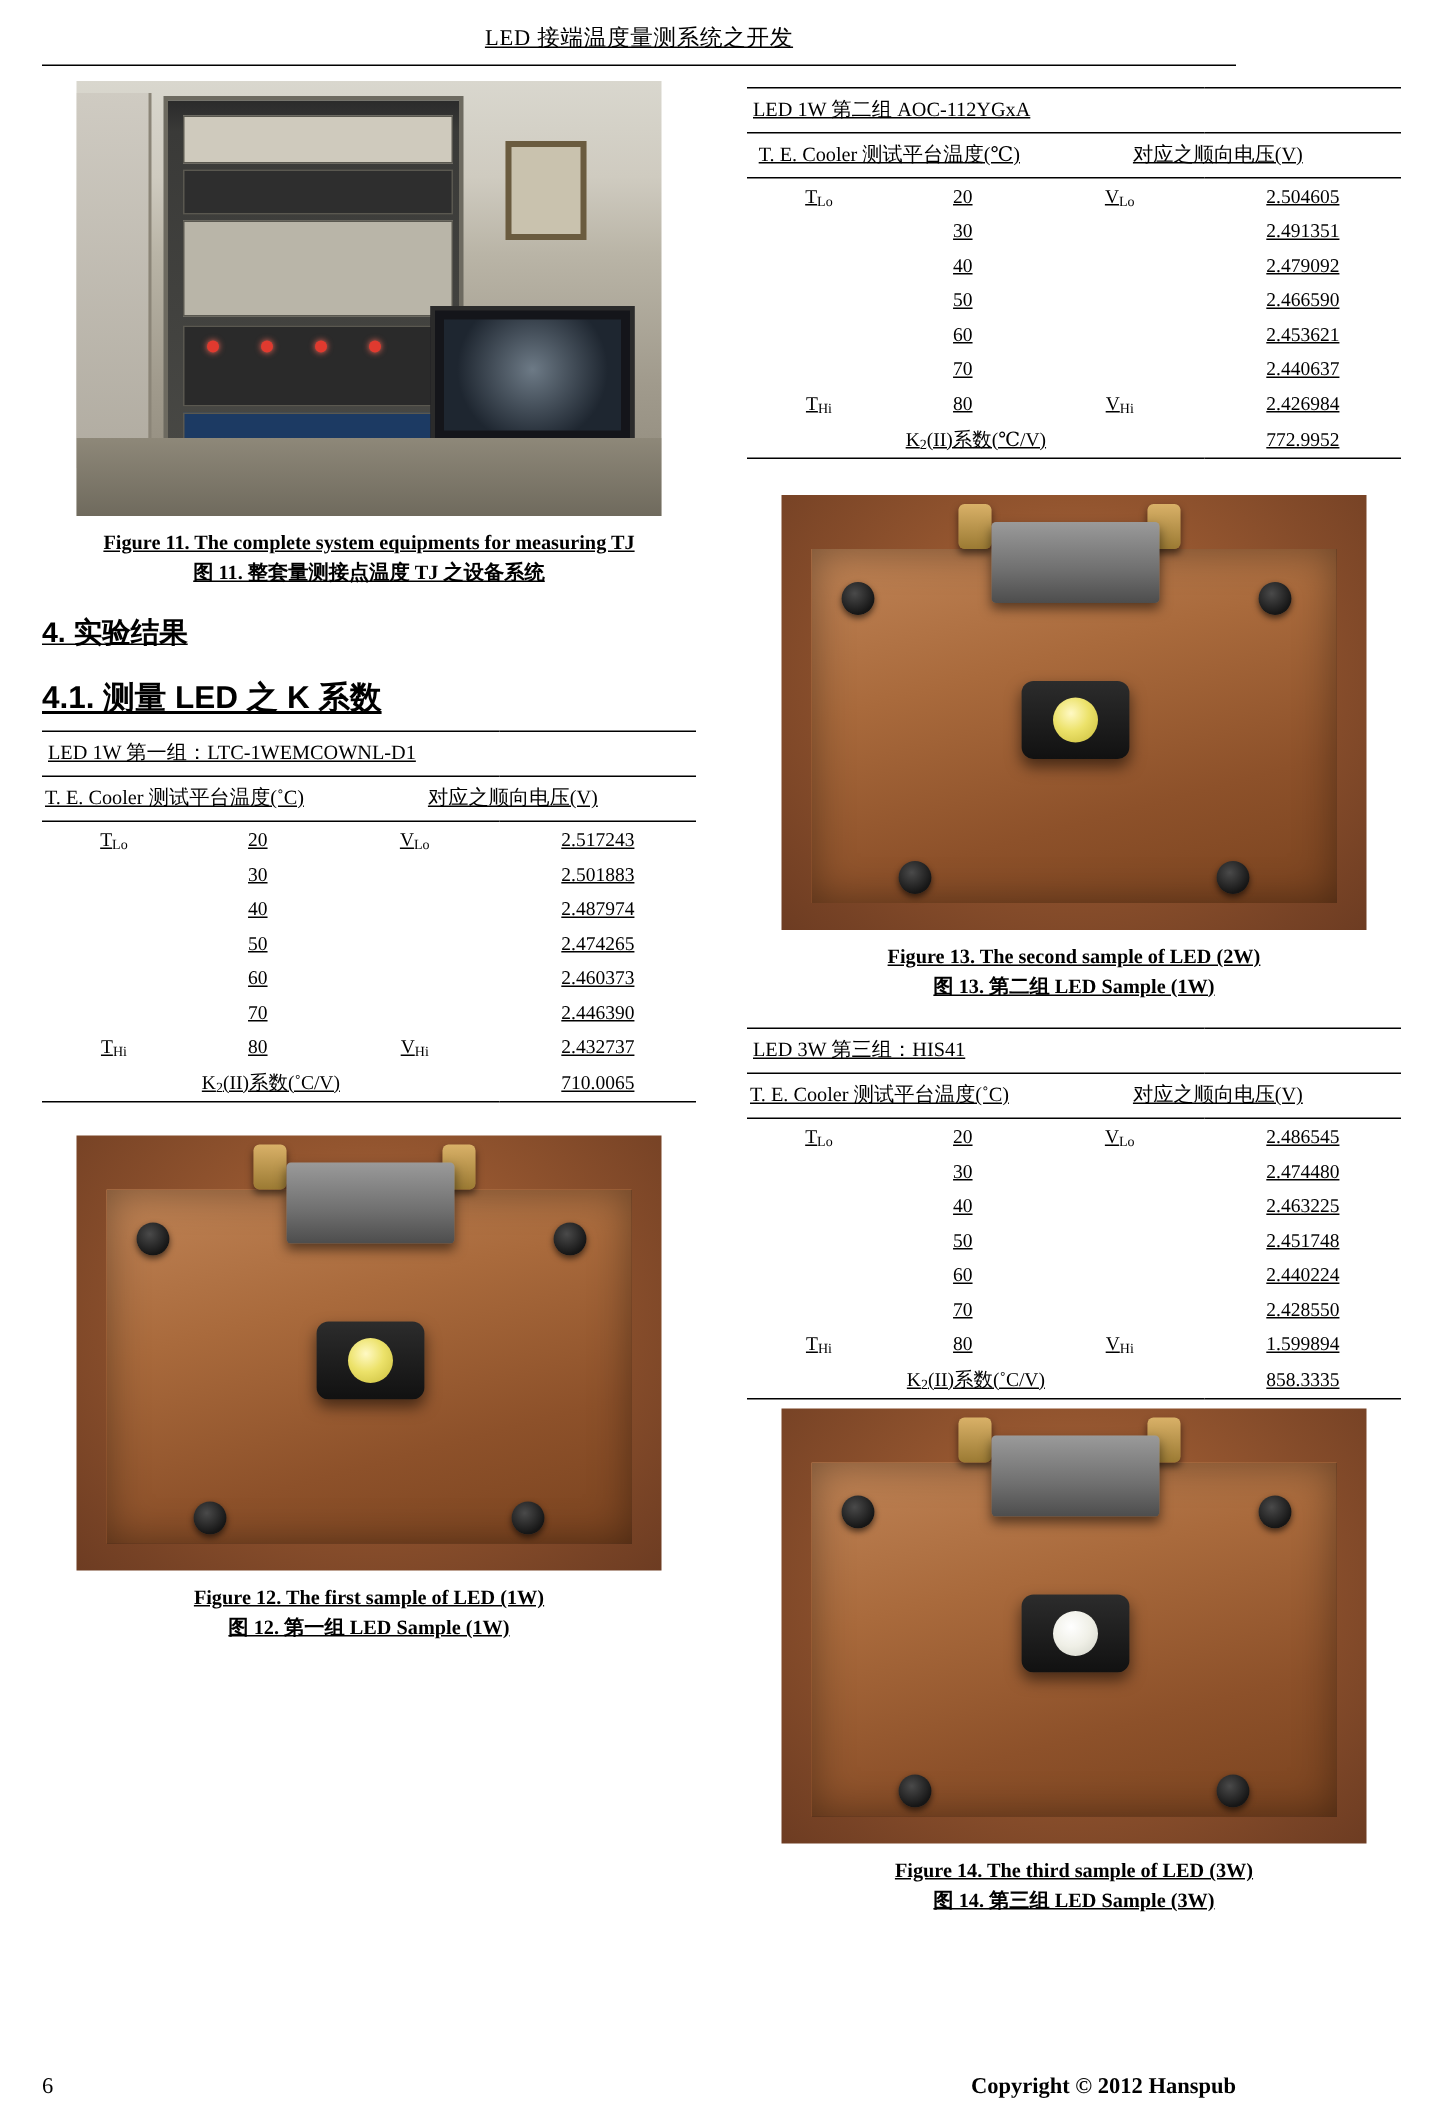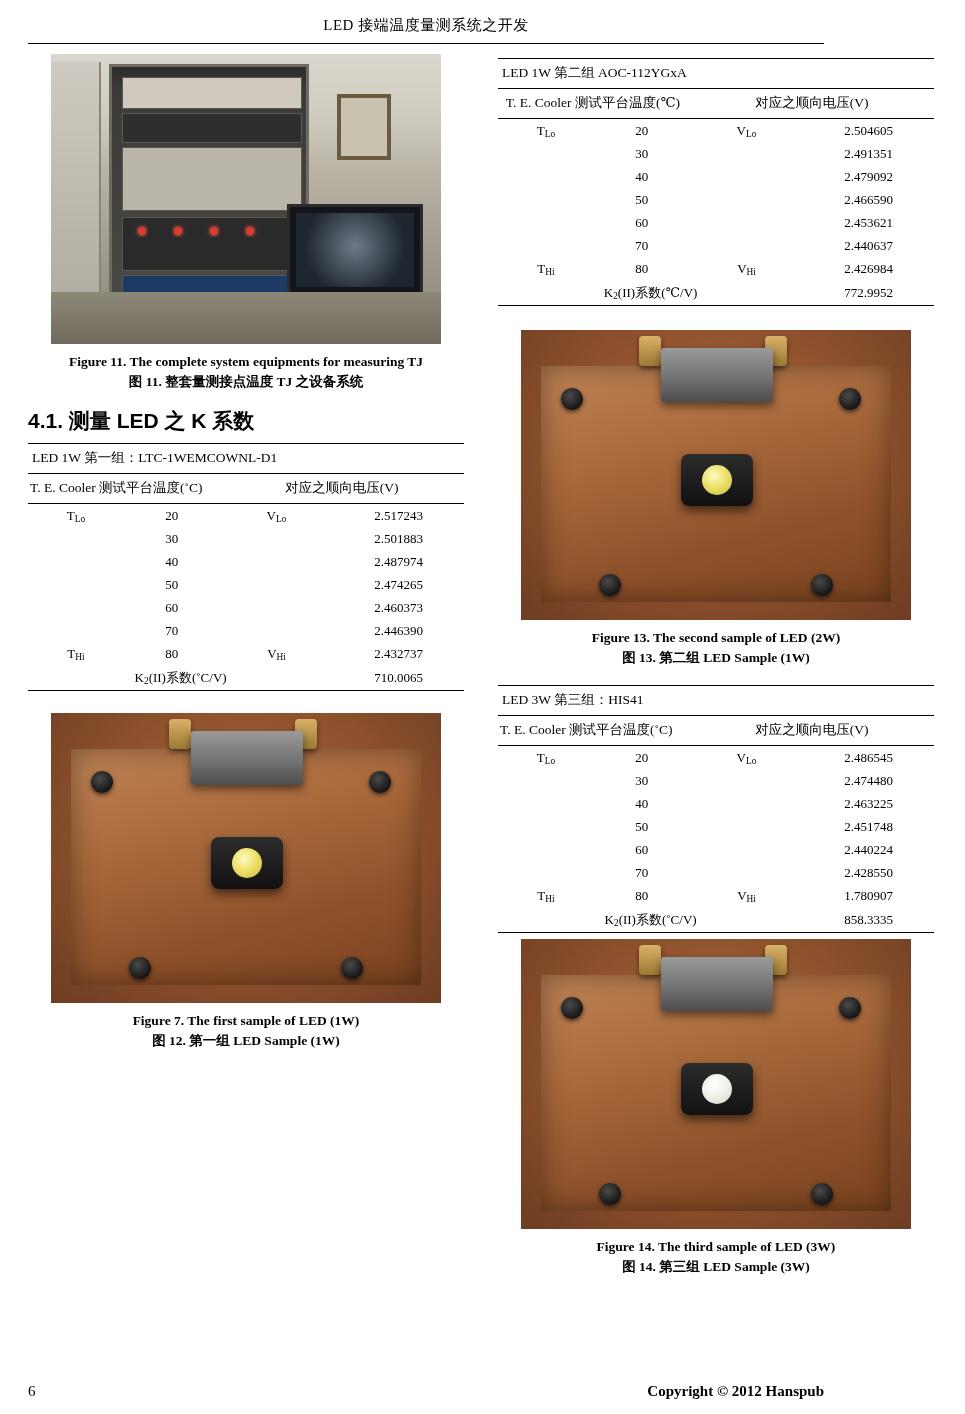--- a/index.html
+++ b/index.html
@@ -14,20 +14,21 @@
     color: #000;
     position: relative;
     overflow: hidden;
   }
   .page {
     position: relative;
     width: 852px;
     height: 1414px;
     box-sizing: border-box;
     padding: 10px 28px 0 28px;
+    text-decoration: underline;
   }
   .running-head {
     text-align: center;
     font-size: 15px;
     padding-top: 6px;
     padding-bottom: 4px;
     letter-spacing: 0.5px;
   }
   .hr-top {
     border: none;
@@ -271,20 +272,21 @@
             <div class="scr"></div>
           </div>
           <div class="desk"></div>
         </div>
         <div class="figcaption">
           <span>Figure 11. The complete system equipments for measuring TJ</span>
           <span class="cn">图 11. 整套量测接点温度 TJ 之设备系统</span>
         </div>
       </div>
 
+      <h2 class="sec">4. 实验结果</h2>
 
 
       <h3 class="subsec">4.1. 测量 LED 之 K 系数</h3>
 
       <table class="dt">
         <tbody>
           <tr class="title-row">
             <td colspan="4">LED 1W 第一组：LTC-1WEMCOWNL-D1</td>
           </tr>
           <tr class="head-row">
@@ -348,21 +350,21 @@
           <div class="block"></div>
           <div class="screw s1"></div>
           <div class="screw s2"></div>
           <div class="screw s3"></div>
           <div class="screw s4"></div>
           <div class="led">
               <div class="dome"></div>
             </div>
         </div>
         <div class="figcaption">
-          <span>Figure 7. The first sample of LED (1W)</span>
+          <span>Figure 12. The first sample of LED (1W)</span>
           <span class="cn">图 12. 第一组 LED Sample (1W)</span>
         </div>
       </div>
 
     </div>
 
     <div class="col">
 
       <table class="dt" style="margin-top:4px;">
         <tbody>
@@ -484,21 +486,21 @@
           <tr>
             <td class="c-lab"></td>
             <td class="c-temp">70</td>
             <td class="c-vlab"></td>
             <td class="c-volt">2.428550</td>
           </tr>
           <tr>
             <td class="c-lab">T<sub>Hi</sub></td>
             <td class="c-temp">80</td>
             <td class="c-vlab">V<sub>Hi</sub></td>
-            <td class="c-volt">1.780907</td>
+            <td class="c-volt">1.599894</td>
           </tr>
           <tr class="last-row k-row">
             <td class="k-lab" colspan="3">K<sub>2</sub>(II)系数(˚C/V)</td>
             <td class="c-volt">858.3335</td>
           </tr>
         </tbody>
       </table>
 
       <div class="figure" style="">
         <div class="photo photo-sample">

